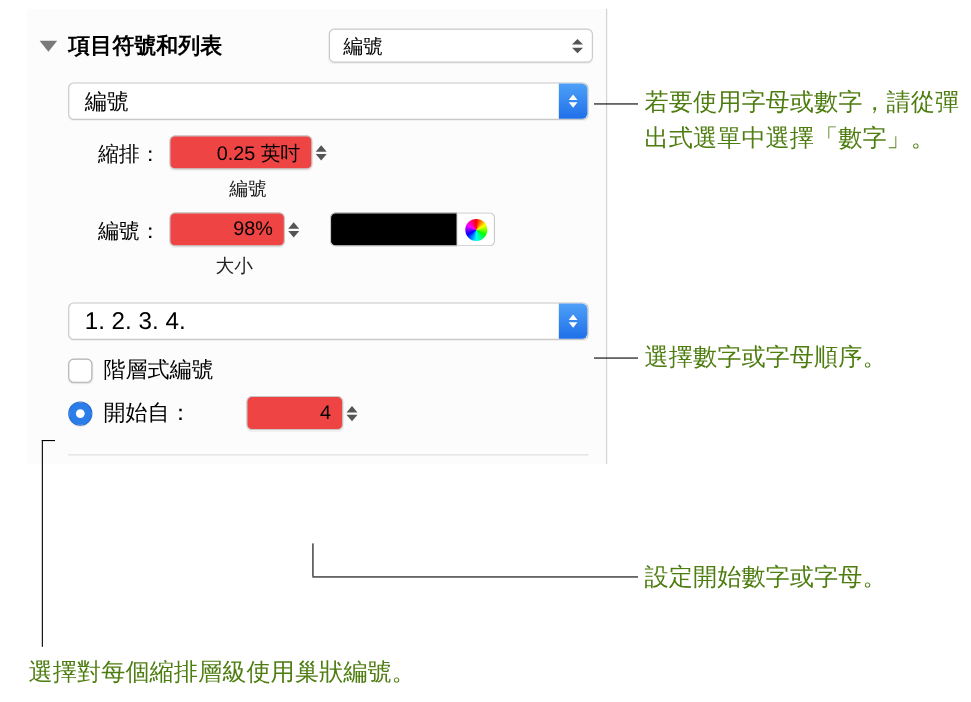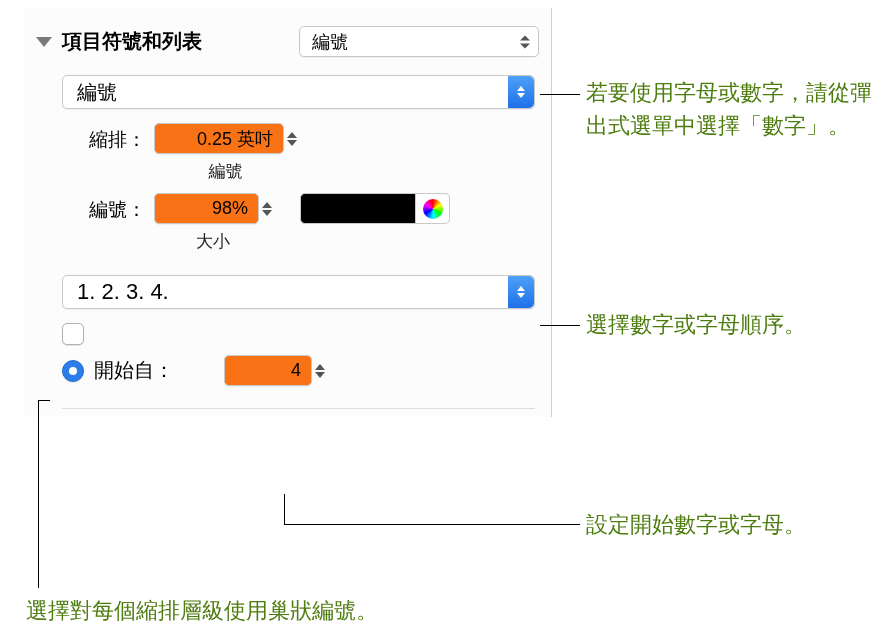--- a/index.html
+++ b/index.html
@@ -132,21 +132,21 @@
       flex-direction: column;
       align-items: center;
       margin-right: 18px;
     }
     .stepper-wrap {
       display: flex;
       align-items: center;
       gap: 3px;
     }
     .stepper-input {
-      background: #f97316;
+      background: #ef4444;
       border: 1px solid #c8c8c8;
       border-radius: 5px;
       height: 31px;
       width: 130px;
       padding: 0 10px;
       text-align: left;
       font-size: 18px;
       display: flex;
       align-items: center;
       justify-content: flex-end;
@@ -324,20 +324,21 @@
     </div>
   </div>
 
   <div class="blue-dropdown number-format">
     <span>1. 2. 3. 4.</span>
     <div class="blue-cap"></div>
   </div>
 
   <div class="checkbox-row">
     <div class="checkbox"></div>
+    <span>階層式編號</span>
   </div>
 
 
   <div class="start-from-row">
     <div class="radio selected"></div>
     <span style="width:120px;">開始自：</span>
     <div class="stepper-wrap">
       <div class="stepper-input xnarrow">
         <span>4</span>
       </div>

